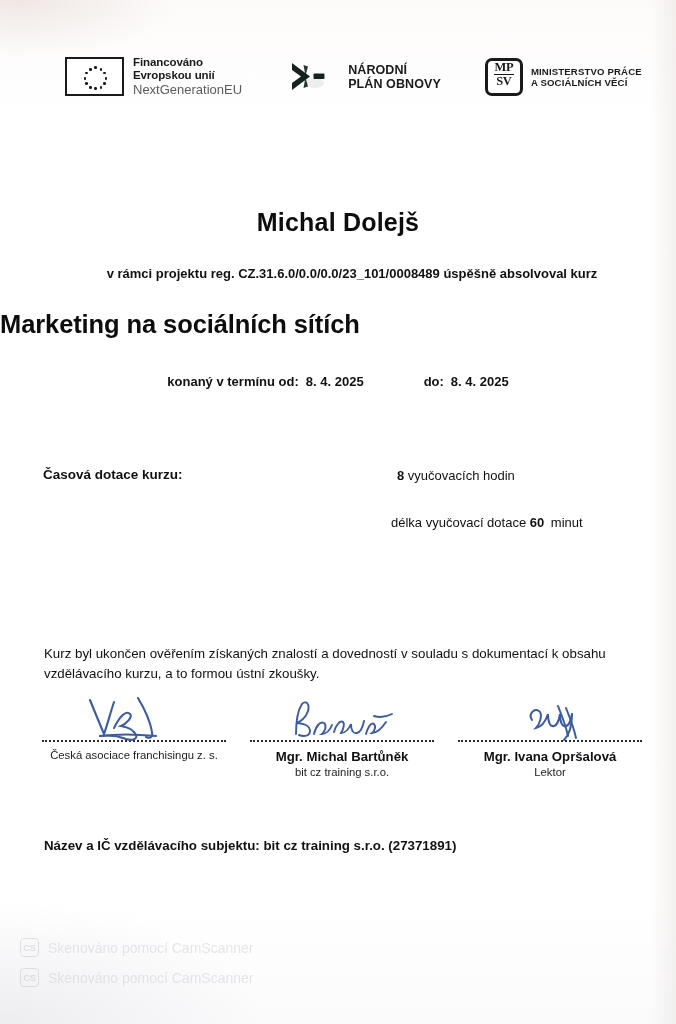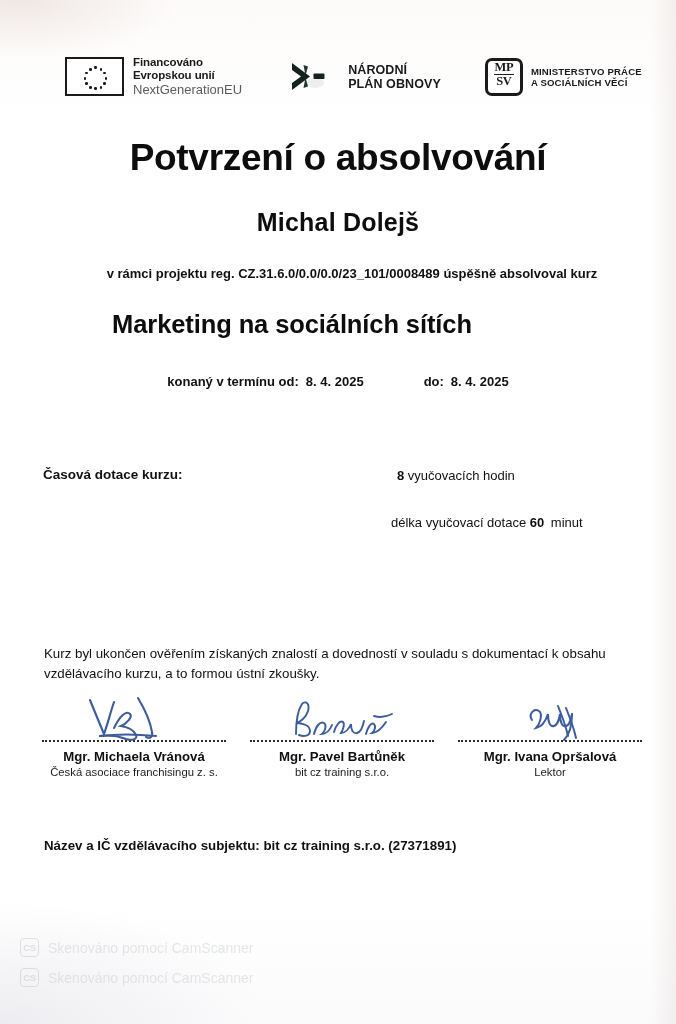--- a/index.html
+++ b/index.html
@@ -167,21 +167,20 @@
     width: 676px;
     text-align: center;
     font-size: 13px;
     font-weight: bold;
     color: #111;
   }
   .course-name {
     position: absolute;
     left: 0; top: 310px;
     width: 584px;
-    text-align: center;
     font-size: 25.5px;
     font-weight: bold;
     letter-spacing: -0.1px;
     color: #0d0d0d;
   }
 
   
   .dates {
     position: absolute;
     left: 0; top: 374px;
@@ -367,21 +366,20 @@
         <div class="mpsv-rule"></div>
         <span>SV</span>
       </div>
       <div class="mpsv-text">
         <div class="lt-1">MINISTERSTVO PRÁCE</div>
         <div class="lt-2">A SOCIÁLNÍCH VĚCÍ</div>
       </div>
     </div>
   </div>
 
-  <div class="doc-title">Potvrzení o absolvování</div>
   <div class="recipient">Michal Dolejš</div>
   <div class="project-line">v rámci projektu reg. CZ.31.6.0/0.0/0.0/23_101/0008489 úspěšně absolvoval kurz</div>
   <div class="course-name">Marketing na sociálních sítích</div>
 
   <div class="dates">
     <span>konaný v termínu od:</span><span class="sp"></span><span>8. 4. 2025</span><span class="gap"></span><span>do:</span><span class="sp"></span><span>8. 4. 2025</span>
   </div>
 
   <div class="alloc-label">Časová dotace kurzu:</div>
   <div class="alloc-v1">
@@ -403,38 +401,37 @@
         <svg width="140" height="50" viewBox="0 0 140 50" aria-hidden="true">
           <g fill="none" stroke="#3c5c9e" stroke-width="2.1" stroke-linecap="round">
             <path d="M26 6 C30 16, 35 28, 40 40 C43 32, 46 20, 50 8"></path>
             <path d="M50 34 C56 22, 62 16, 66 20 C69 23, 62 30, 57 32 C63 33, 70 36, 72 41 C74 45, 68 47, 62 45 C54 42, 44 41, 36 42"></path>
             <path d="M74 4 C80 14, 86 26, 88 38 C89 43, 86 45, 82 43"></path>
             <path d="M36 42 C52 40, 72 40, 92 42"></path>
           </g>
         </svg>
       </div>
       <div class="sig-line"></div>
-      <div class="sig-name">Mgr. Michaela Vránová</div>
       <div class="sig-role">Česká asociace franchisingu z. s.</div>
     </div>
 
     <div class="sign-col">
       <div class="sig-ink">
         <svg width="140" height="50" viewBox="0 0 140 50" aria-hidden="true">
           <g fill="none" stroke="#3c5c9e" stroke-width="1.9" stroke-linecap="round">
             <path d="M24 40 C24 28, 26 16, 30 10 C34 6, 38 10, 36 17 C34 24, 28 28, 24 29 C30 29, 38 31, 38 37 C38 42, 32 43, 27 41"></path>
             <path d="M42 40 C44 32, 48 27, 52 29 C55 31, 53 38, 50 40 C54 40, 58 36, 60 31"></path>
             <path d="M62 38 C64 31, 68 26, 71 28 C73 30, 71 36, 69 39 C73 39, 77 35, 79 30 C79 36, 81 40, 85 39 C89 38, 91 32, 92 27"></path>
             <path d="M94 40 C96 33, 99 28, 102 30 C104 32, 103 37, 100 39 C105 39, 110 34, 114 28"></path>
             <path d="M102 22 C108 24, 114 23, 120 20"></path>
           </g>
         </svg>
       </div>
       <div class="sig-line"></div>
-      <div class="sig-name">Mgr. Pavel Bartůněk</div>
+      <div class="sig-name">Mgr. Michal Bartůněk</div>
       <div class="sig-role">bit cz training s.r.o.</div>
     </div>
 
     <div class="sign-col">
       <div class="sig-ink">
         <svg width="140" height="50" viewBox="0 0 140 50" aria-hidden="true">
           <g fill="none" stroke="#3c5c9e" stroke-width="2" stroke-linecap="round">
             <path d="M52 26 C48 20, 54 14, 59 17 C63 20, 60 30, 56 34 C62 33, 66 26, 68 20 C68 28, 70 33, 74 32 C78 31, 79 25, 80 20 C80 28, 82 33, 86 32 C90 31, 91 25, 92 20"></path>
             <path d="M92 20 C92 30, 90 40, 84 46"></path>
             <path d="M78 12 C82 22, 86 32, 88 42"></path>

